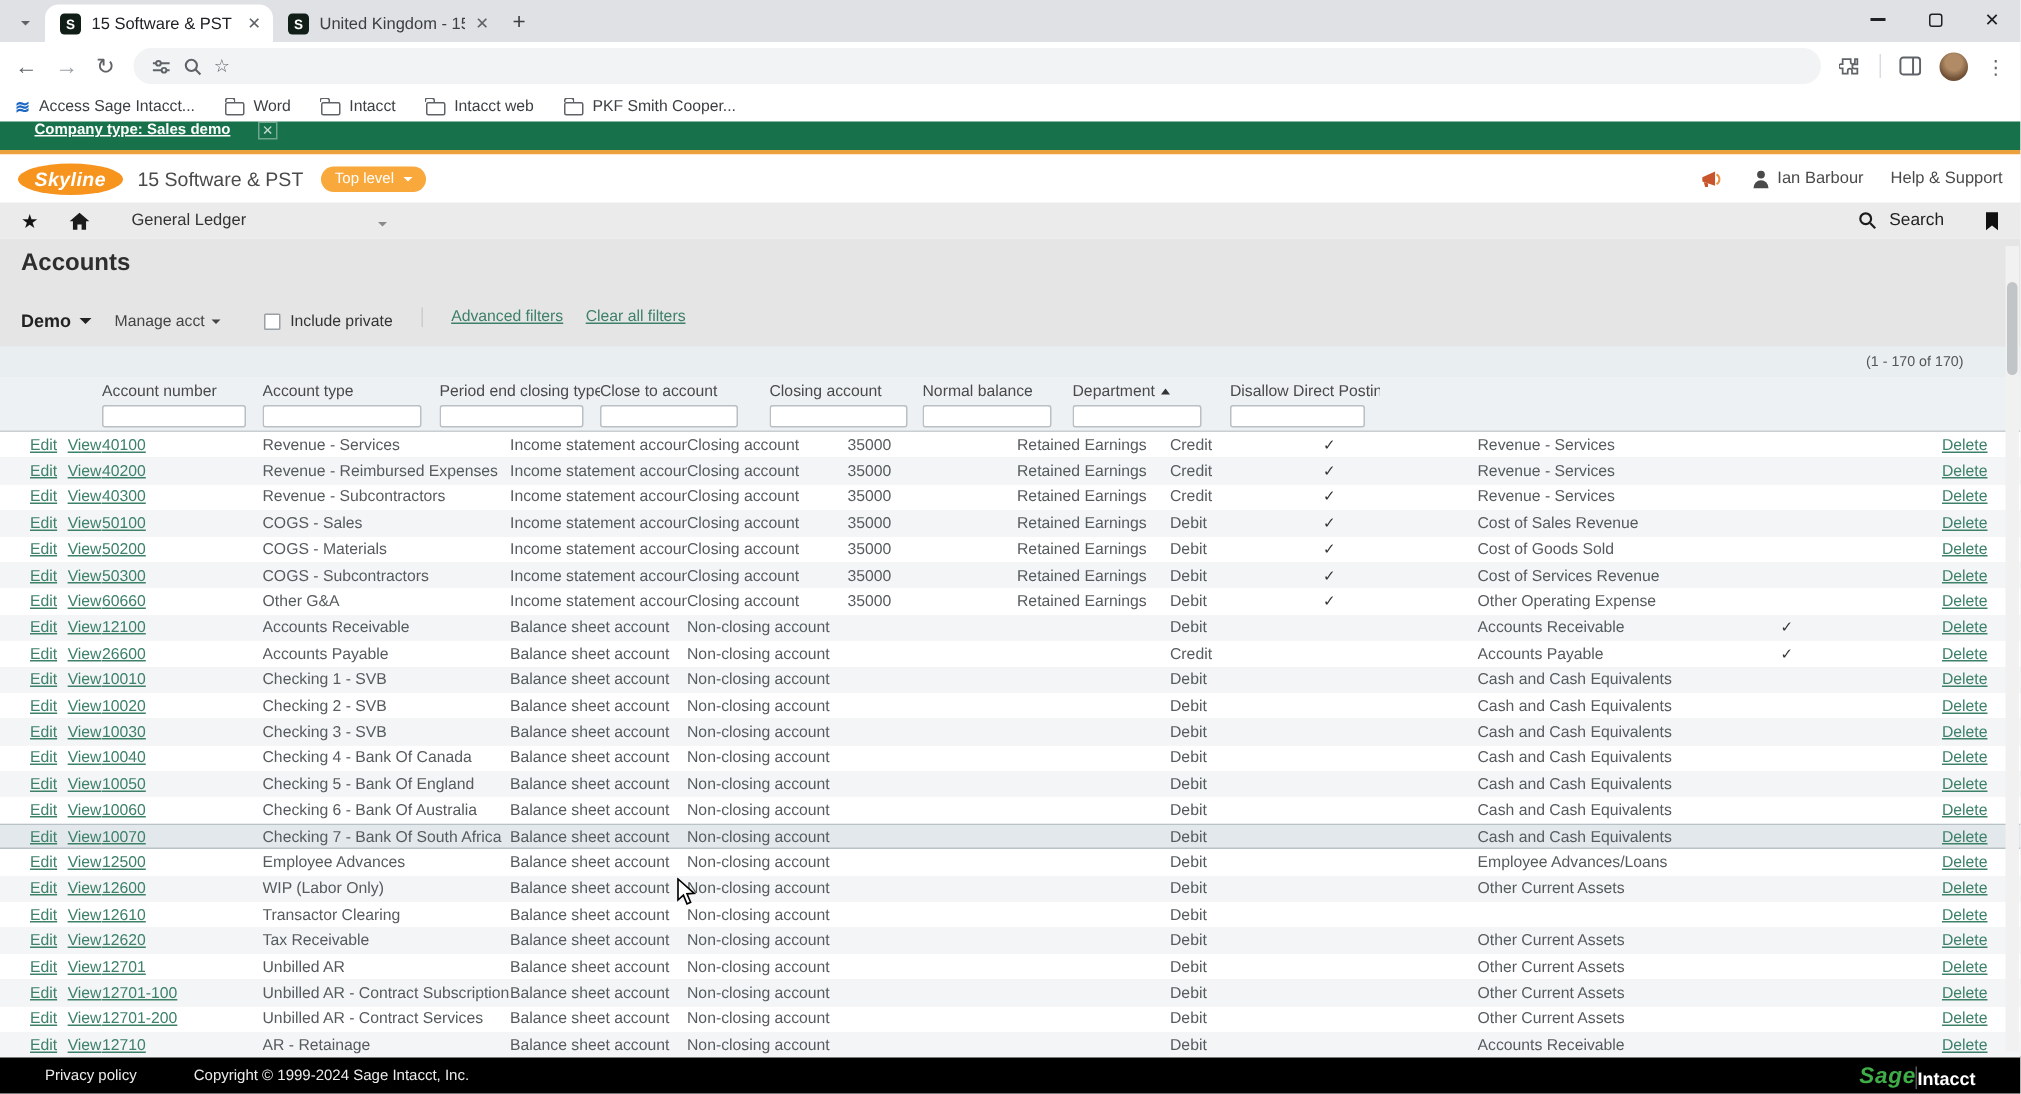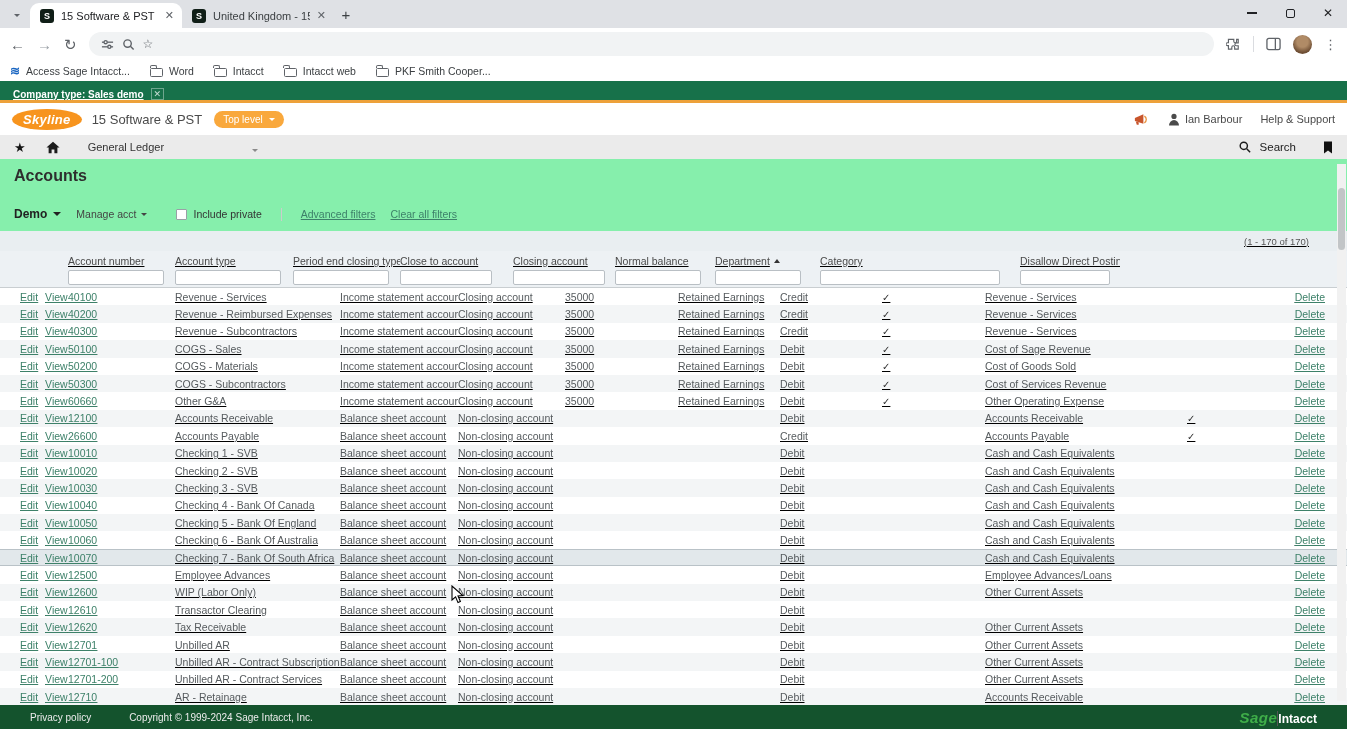--- a/index.html
+++ b/index.html
@@ -31,21 +31,21 @@
   .avatar { width:19px; height:19px; border-radius:50%; background:radial-gradient(circle at 50% 35%, #b08b66 0 35%, #6f4f35 70%); }
   .vdiv { width:1px; height:16px; background:#dadce0; }
 
   .bookmarks { height:21px; background:#fff; display:flex; align-items:center; gap:20px; padding-left:10px; font-size:10.5px; color:#3c4043; }
   .bm { display:flex; align-items:center; gap:6px; }
   .sageglyph { color:#1a66c2; font-size:12px; font-weight:bold; line-height:1; }
   .folder { width:13px; height:9px; border:1.4px solid #5f6368; border-radius:1.5px; position:relative; display:inline-block; margin-top:3px; }
   .folder::before { content:''; position:absolute; top:-3.4px; left:-1.4px; width:5px; height:2px; border:1.4px solid #5f6368; border-bottom:none; border-radius:2px 2px 0 0; }
 
   
-  .banner { height:19px; background:#17714a; color:#fff; display:flex; align-items:flex-end; gap:7px; padding-left:13px; font-size:10px; }
+  .banner { height:19px; background:#17714a; color:#fff; display:flex; align-items:flex-start; gap:18px; padding-left:23px; font-size:10px; }
   .banner-text { text-decoration:underline; font-weight:bold; }
   .banner-x { opacity:.75; font-size:9px; border:1px solid rgba(255,255,255,.5); padding:0 2px; line-height:10px; }
   .orangeline { height:3px; background:#eda13a; }
 
   .appheader { height:32px; background:#fff; display:flex; align-items:center; padding:0 12px; }
   .logo { background:#f7941e; color:#fff; border-radius:50%; padding:3px 11px; font-weight:bold; font-style:italic; font-size:13px; letter-spacing:.3px; }
   .companyname { font-size:13px; color:#4a4a4a; margin-left:10px; }
   .toplevel { background:#f9a83c; color:#fff; font-size:10px; border-radius:10px; padding:3px 9px; margin-left:12px; display:flex; align-items:center; gap:6px; }
   .hdr-right { margin-left:auto; display:flex; align-items:center; gap:18px; font-size:11px; color:#4a4a4a; }
   .userwrap { display:flex; align-items:center; gap:5px; }
@@ -57,35 +57,35 @@
   .nav-caret { margin-left:88px; }
   .nav-right { margin-left:auto; display:flex; align-items:center; gap:9px; font-size:11.5px; color:#222; }
   .nav-bookmark { margin-left:18px; display:flex; }
 
   
   .caret-down { width:0; height:0; border-left:4px solid transparent; border-right:4px solid transparent; border-top:4.5px solid currentColor; display:inline-block; }
   .caret-down.sm { border-left-width:3.2px; border-right-width:3.2px; border-top-width:3.8px; }
   .tri-up { width:0; height:0; border-left:3.5px solid transparent; border-right:3.5px solid transparent; border-bottom:4.5px solid #333; display:inline-block; margin-left:4px; }
 
   
-  .content { position:relative; height:545px; background:#86efac; }
+  .content { position:relative; height:545px; background:#e5e5e5; }
   .titlebar { display:flex; justify-content:space-between; align-items:flex-start; padding:8px 16px 0 14px; height:32px; }
   .page-title { font-size:16px; font-weight:bold; color:#2e2e2e; }
   .btns { display:flex; gap:7px; }
   .pillbtn { border:1px solid #55836f; color:#2f6b56; background:#fff; border-radius:13px; font-size:11px; padding:4px 15px; display:flex; align-items:center; gap:7px; line-height:1; }
 
-  .filterbar { display:flex; align-items:center; gap:15px; margin:14px 0 0 14px; font-size:10.5px; color:#333; height:18px; }
+  .filterbar { display:flex; gap:15px; margin:14px 0 0 14px; font-size:10.5px; color:#333; height:18px; }
   .demo { font-weight:bold; font-size:12px; color:#222; display:flex; align-items:center; gap:6px; }
   .mview { display:flex; align-items:center; gap:5px; color:#444; }
   .cbwrap { display:flex; align-items:center; gap:6px; margin-left:14px; }
   .checkbox { width:11px; height:11px; border:1px solid #9aa0a6; background:#fff; border-radius:1px; }
   .fdiv { width:1px; height:13px; background:#ccc; margin:0 4px; }
   .glink { color:#3d8169; text-decoration:underline; }
 
-  .tablewrap { margin-top:8px;text-decoration:underline; }
+  .tablewrap { margin-top:8px; }
   .countband { height:20px; background:#e9eef1; font-size:9.5px; color:#555; display:flex; justify-content:flex-end; align-items:center; padding-right:38px; }
   .thead { background:#edf1f4; border-bottom:1px solid #c9ced1; display:flex; padding:4px 0 0 20px; height:37px; font-size:10.5px; color:#4a4a4a; }
   .hcol { display:flex; flex-direction:column; gap:3px; }
   .hcol input { height:15px; border:1px solid #b9bfc4; border-radius:2px; background:#fff; font-size:10px; padding:0 3px; }
   .hlabel { white-space:nowrap; display:flex; align-items:center;text-align:right; }
 
   .c { flex:0 0 auto; overflow:hidden; white-space:nowrap; }
   .c.act { width:48px; display:flex; gap:7px; }
   .c.num { width:107px; } .c.ttl { width:165px; } .c.typ { width:118px; }
   .c.per { width:107px; } .c.cta { width:113px; } .c.cla { width:102px; }
@@ -98,21 +98,21 @@
   .trow { display:flex; align-items:center; height:17.4px; padding-left:20px; font-size:10.5px; color:#565b5e; background:#fff; }
   .trow.alt { background:#f3f5f6; }
   .trow.hl { background:#e2e8eb; box-shadow:inset 0 1px 0 #b9c2c7, inset 0 -1px 0 #b9c2c7; }
   .lnk { color:#3d8169; text-decoration:underline; }
   .chk { color:#333; font-size:10px; padding-left:2px; }
 
   .vscroll { position:absolute; right:1px; top:5px; bottom:3px; width:9px; background:#f1f1f1; }
   .vthumb { position:absolute; top:24px; left:1px; width:7px; height:62px; background:#c2c5c7; border-radius:4px; }
 
   
-  .footer { height:26px; background:#14532d; color:#ececec; display:flex; align-items:center; padding:0 30px; font-size:10px; gap:38px; }
+  .footer { height:26px; background:#000000; color:#ececec; display:flex; align-items:center; padding:0 30px; font-size:10px; gap:38px; }
   .foot-right { margin-left:auto; display:flex; align-items:flex-end; }
   .sagebrand { color:#3fae49; font-size:15px; font-weight:bold; font-style:italic; letter-spacing:.5px; }
   .footdiv { width:1px; height:15px; background:#555; }
   .intacctbrand { color:#fff; font-weight:bold; font-size:12px; }
 
   .cursor { position:absolute; left:450px; top:585px; z-index:50; }
 </style>
 </head>
 <body>
 
@@ -305,24 +305,20 @@
         <span class="hlabel">Normal balance</span>
         <input style="">
       </span>
       <span class="c dep hcol h-dep">
         <span class="hlabel">
             <span>Department</span>
             <span class="tri-up"></span>
           </span>
         <input style="">
       </span>
-      <span class="c cat hcol h-cat">
-        <span class="hlabel">Category</span>
-        <input style="">
-      </span>
       <span class="c dis hcol h-dis">
         <span class="hlabel">Disallow Direct Posting</span>
         <input style="">
       </span>
       <span class="c del"></span>
     </div>
 
     <div id="table-body">
         <div class="trow">
           <span class="c act">
@@ -381,21 +377,21 @@
             <a class="lnk">View</a>
           </span>
           <span class="c num"><a class="lnk">50100</a></span>
           <span class="c ttl"><span>COGS - Sales</span></span>
           <span class="c typ"><span>Income statement account</span></span>
           <span class="c per"><span>Closing account</span></span>
           <span class="c cta"><span>35000</span></span>
           <span class="c cla"><span>Retained Earnings</span></span>
           <span class="c bal"><span>Debit</span></span>
           <span class="c dep"><span class="chk">✓</span></span>
-          <span class="c cat"><span>Cost of Sage Revenue</span></span>
+          <span class="c cat"><span>Cost of Sales Revenue</span></span>
           <span class="c dis"></span>
           <span class="c del"><a class="lnk">Delete</a></span>
         </div>
         <div class="trow">
           <span class="c act">
             <a class="lnk">Edit</a>
             <a class="lnk">View</a>
           </span>
           <span class="c num"><a class="lnk">50200</a></span>
           <span class="c ttl"><span>COGS - Materials</span></span>

